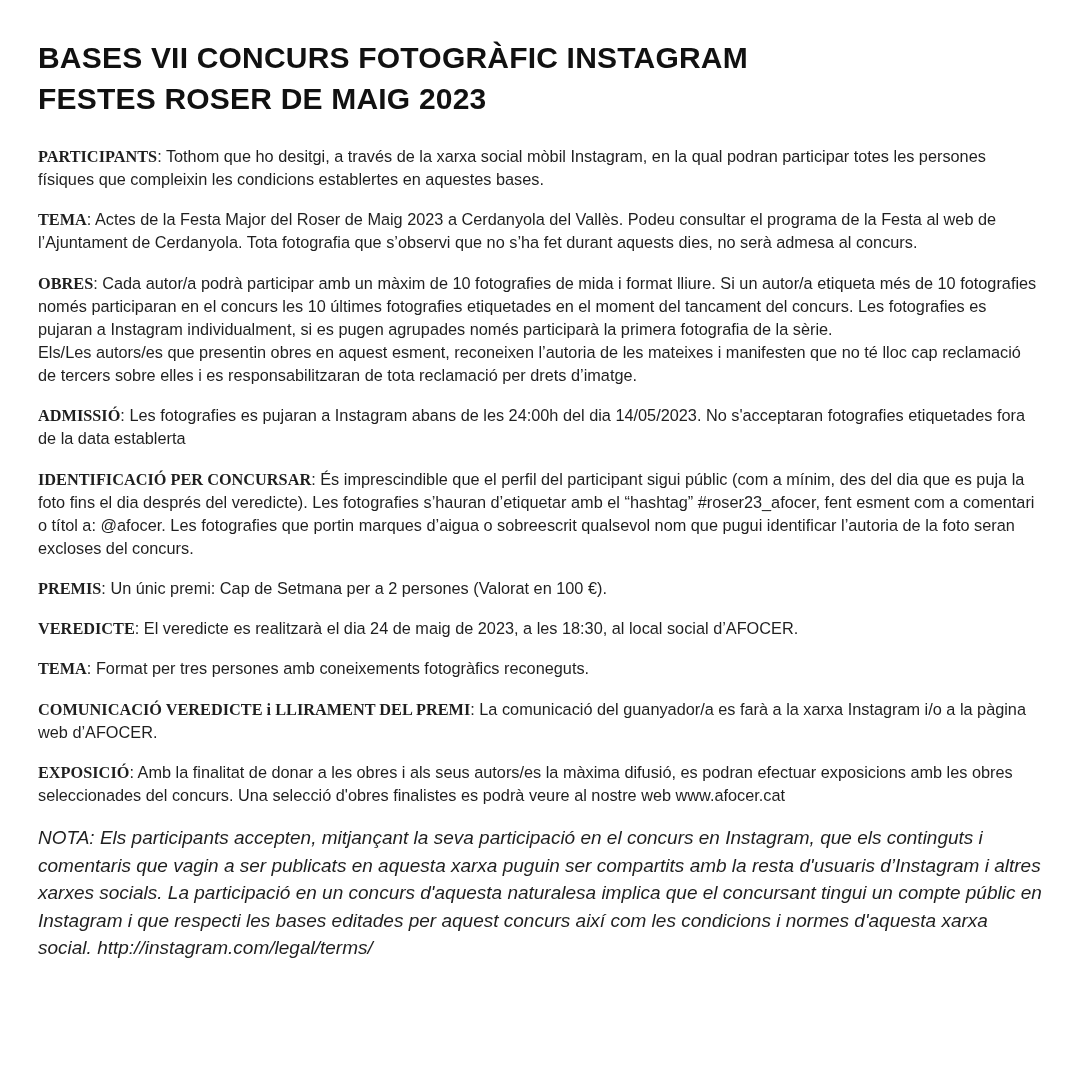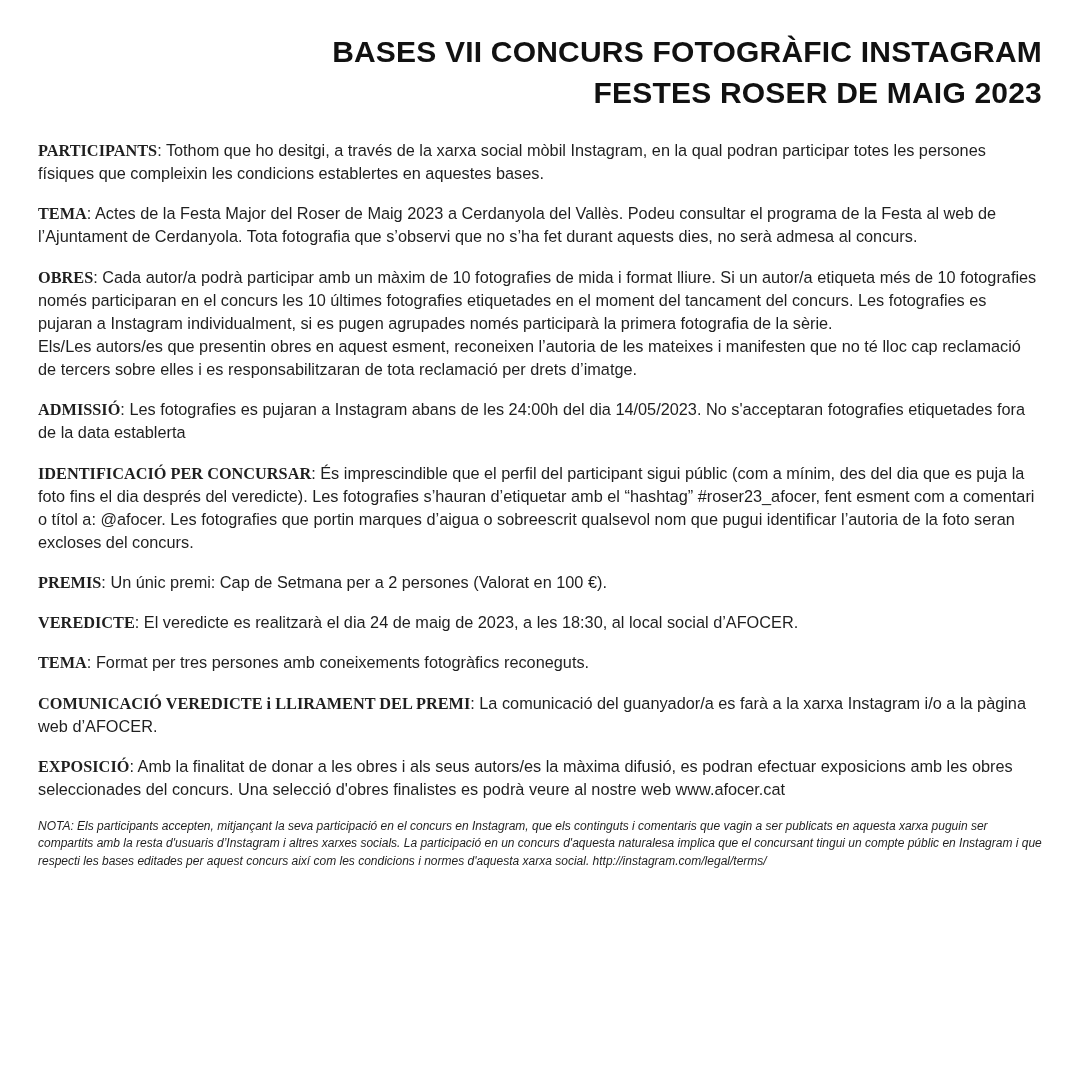--- a/index.html
+++ b/index.html
@@ -15,22 +15,22 @@
     overflow: hidden;
   }
   .page {
     width: 1080px;
     height: 1080px;
     box-sizing: border-box;
     padding: 30px 38px 10px 38px;
     position: relative;
   }
   .title-block {
-    text-align: right;
-    margin: 2px 0 26px 0;
+    text-align: left;
+    margin: 8px 0 26px 0;
   }
   .title-line {
     font-weight: bold;
     font-size: 30px;
     letter-spacing: 0.2px;
     line-height: 1.35;
     color: #111111;
   }
   .body-block {
     font-size: 16.3px;
@@ -43,21 +43,21 @@
   }
   .para:last-child {
     margin-bottom: 0;
   }
   .lbl {
     font-weight: bold;
     font-family: Liberation Serif, serif;
   }
   .note {
     font-style: italic;
-    font-size: 12px;
+    font-size: 19px;
     line-height: 1.45;
     color: #1f1f1f;
     margin-top: 6px;
   }
   .sub-line {
     display: block;
   }
 </style>
 </head>
 <body>

